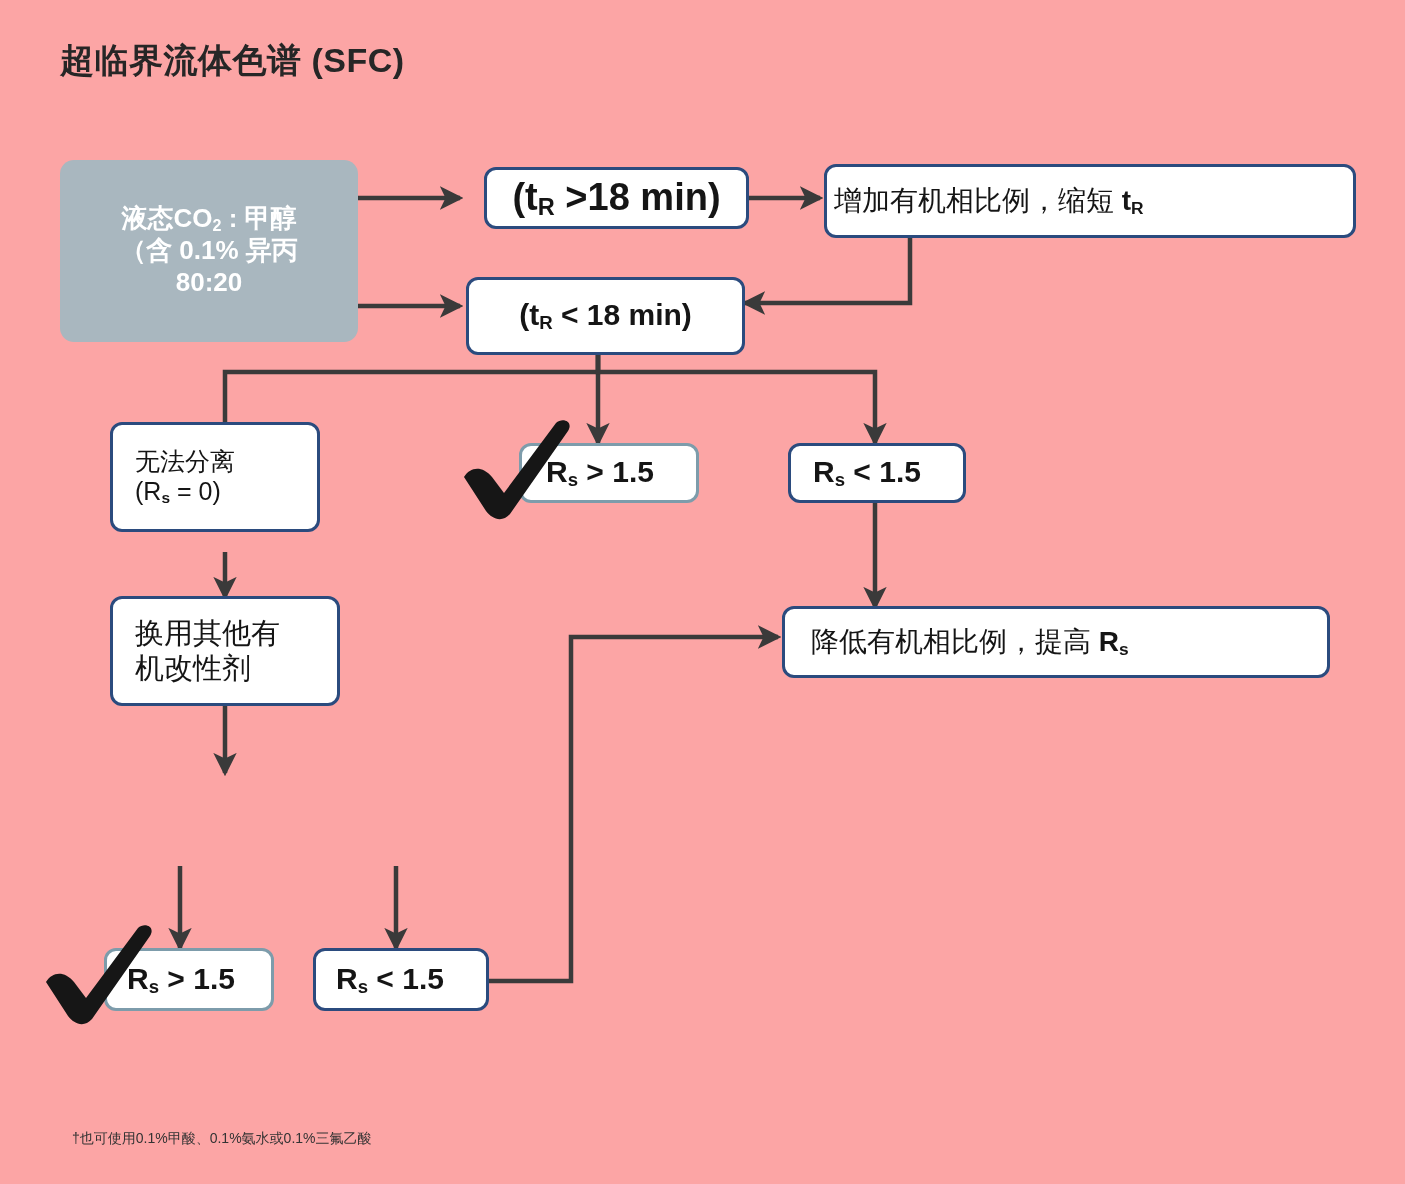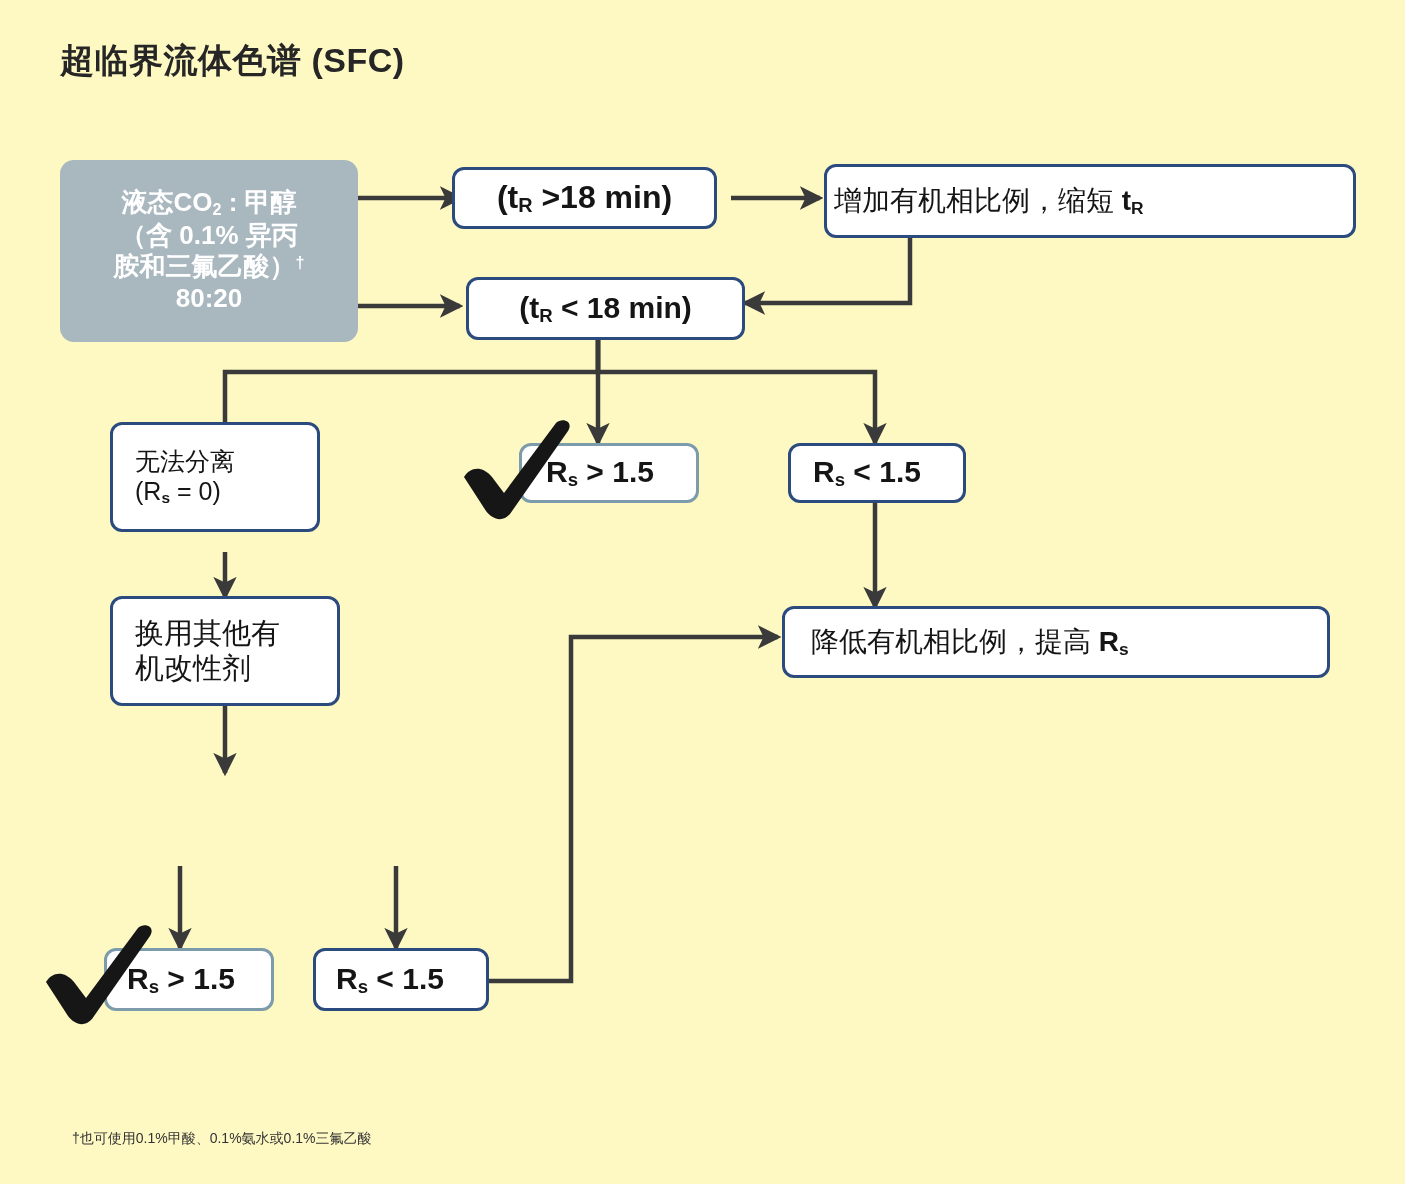--- a/index.html
+++ b/index.html
@@ -8,21 +8,21 @@
     background: #ffffff;
   }
   body {
     font-family: "Liberation Sans", "DejaVu Sans", sans-serif;
     color: #1a1a1a;
   }
   #canvas {
     position: relative;
     width: 1405px;
     height: 1184px;
-    background: #fef9c3;
+    background: #fca5a5;
     overflow: hidden;
     text-decoration: underline;
   }
   .title {
     position: absolute;
     left: 60px;
     top: 38px;
     font-size: 34px;
     font-weight: bold;
     color: #262626;
@@ -127,40 +127,37 @@
       <path d="M 489 981 L 571 981 L 571 637 L 778 637"></path>
     </g>
   </svg>
 
   <div class="node gray" style="left:60px; top:160px; width:298px; height:182px; font-size:26px;">
     <div class="inner">
       <div>
         <span>液态CO</span><sub>2</sub><span> : 甲醇</span>
       </div>
       <div>（含 0.1% 异丙</div>
-      <div>
-        <span>胺和三氟乙酸）</span><sup>†</sup>
-      </div>
       <div>80:20</div>
     </div>
   </div>
 
-  <div class="node" style="left:452px; top:167px; width:265px; height:62px; font-size:32px; font-weight:bold;">
+  <div class="node" style="left:484px; top:167px; width:265px; height:62px; font-size:38px; font-weight:bold;">
     <div class="inner">
       <span>(t</span><sub>R</sub><span> &gt;18 min)</span>
     </div>
   </div>
 
   <div class="node" style="left:824px; top:164px; width:532px; height:74px; font-size:28px;">
     <div class="inner" style="text-align:left; padding-left:7px;">
       <span>增加有机相比例，缩短 </span><span class="bold">t</span><sub>R</sub>
     </div>
   </div>
 
-  <div class="node" style="left:466px; top:277px; width:279px; height:63px; font-size:30px; font-weight:bold;">
+  <div class="node" style="left:466px; top:277px; width:279px; height:78px; font-size:30px; font-weight:bold;">
     <div class="inner">
       <span>(t</span><sub>R</sub><span> &lt; 18 min)</span>
     </div>
   </div>
 
   <div class="node" style="left:110px; top:422px; width:210px; height:110px; font-size:25px;">
     <div class="inner" style="text-align:left; padding-left:22px;">
       <div>无法分离</div>
       <div>
         <span>(R</span><sub>s</sub><span> = 0)</span>

